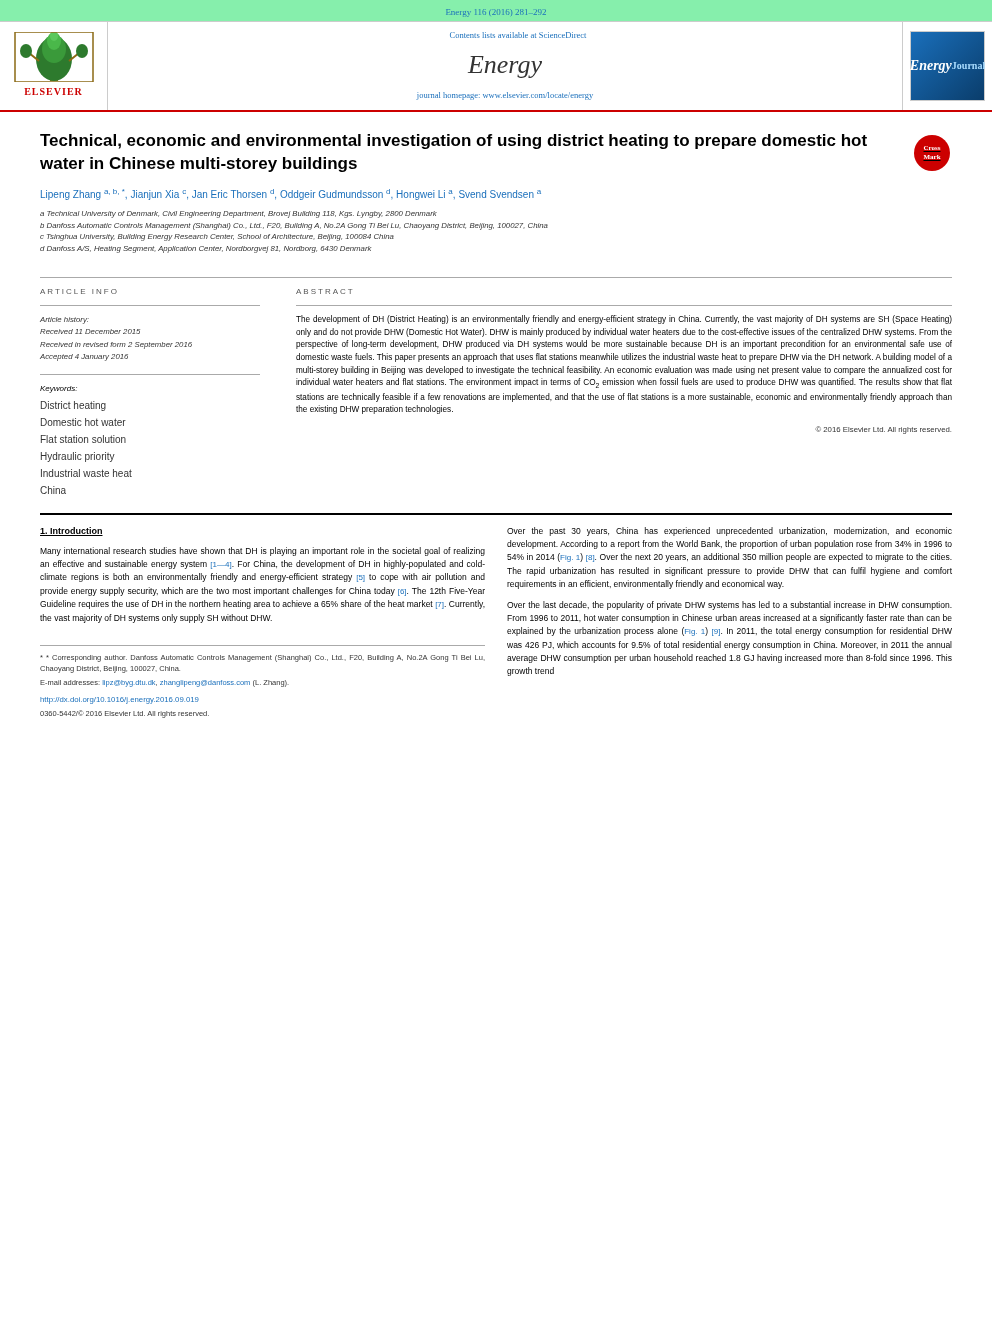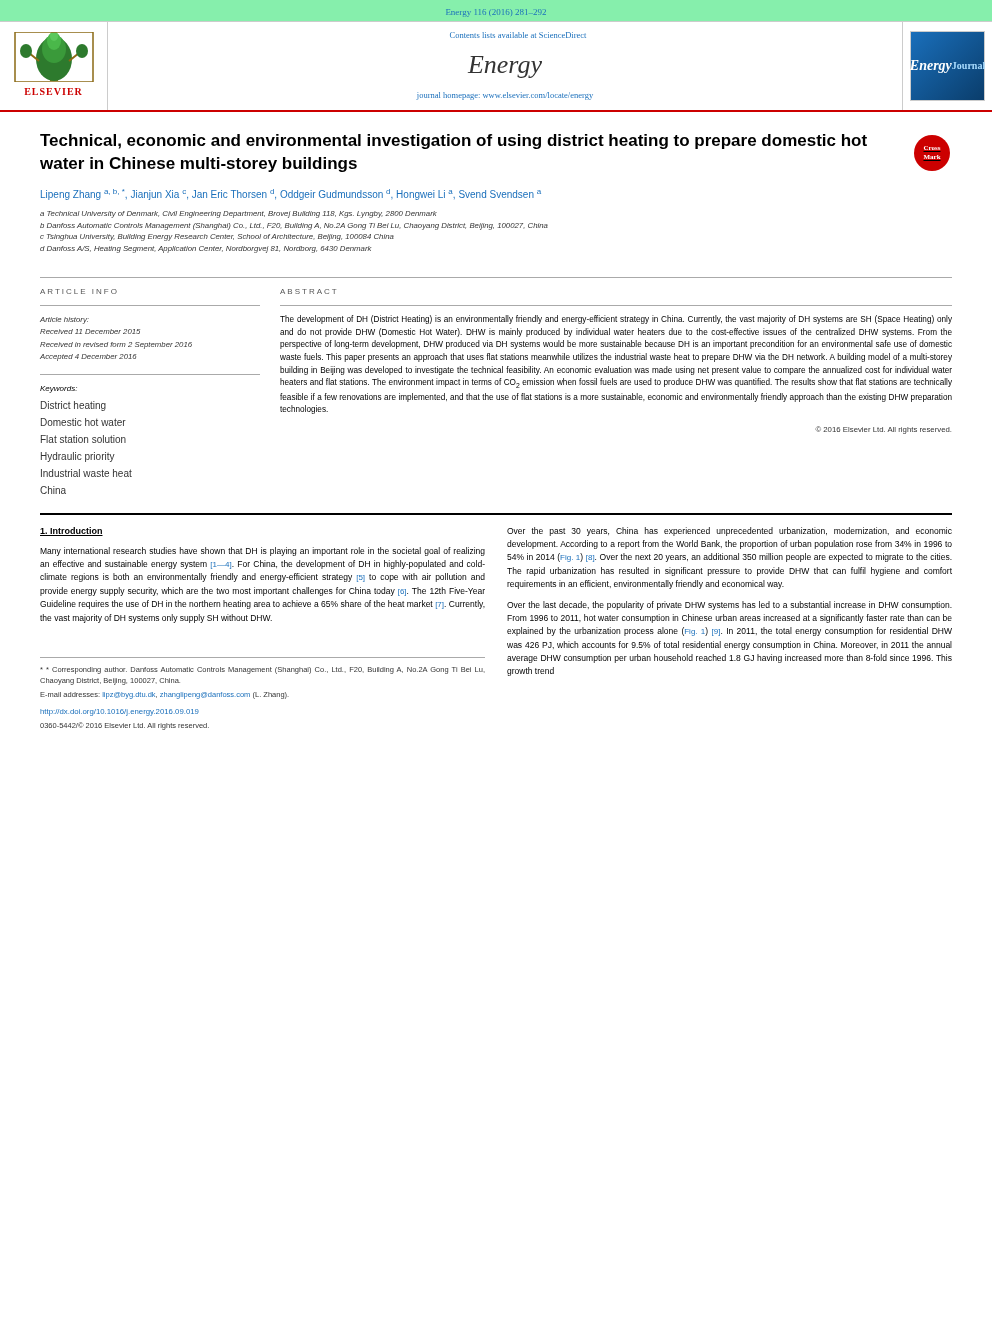--- a/index.html
+++ b/index.html
@@ -181,21 +181,21 @@
     
     .section-divider {
       border: none;
       border-top: 1px solid #aaa;
       margin: 8px 0;
     }
 
     
     .two-col {
       display: flex;
-      gap: 20px;
+      gap: 36px;
       margin-bottom: 14px;
     }
     .col-left {
       width: 220px;
       flex-shrink: 0;
     }
     .col-right {
       flex: 1;
     }
 
@@ -296,21 +296,21 @@
       font-size: 8px;
     }
     .body-text .fig-ref {
       color: #1a6fbb;
       font-size: 8px;
     }
 
     
     .footnote-section {
       border-top: 1px solid #aaa;
-      margin-top: 32px;
+      margin-top: 20px;
       padding-top: 6px;
       font-size: 7.5px;
       color: #333;
       font-family: Arial, sans-serif;
     }
     .footnote-section .fn-line {
       margin-bottom: 3px;
       line-height: 1.5;
     }
     .footnote-section .fn-link {
@@ -415,21 +415,21 @@
   <hr class="section-divider">
 
   <div class="two-col">
     <div class="col-left">
       <div class="section-label">ARTICLE INFO</div>
       <hr class="section-divider">
       <div class="article-history">
         <div class="hist-label">Article history:</div>
         <div>Received 11 December 2015</div>
         <div>Received in revised form 2 September 2016</div>
-        <div>Accepted 4 December 2016</div>
+        <div>Accepted 4 January 2016</div>
       </div>
       <hr class="section-divider">
       <div class="keywords-section">
         <div class="keywords-label">Keywords:</div>
         <div class="keywords-list">
           <div>District heating</div>
           <div>Domestic hot water</div>
           <div>Flat station solution</div>
           <div>Hydraulic priority</div>
           <div>Industrial waste heat</div>

